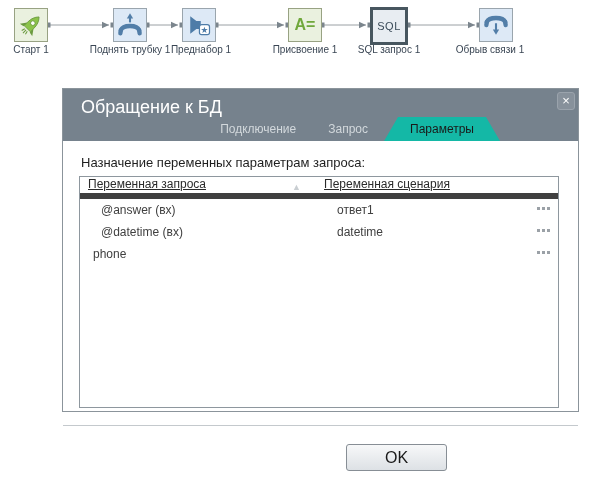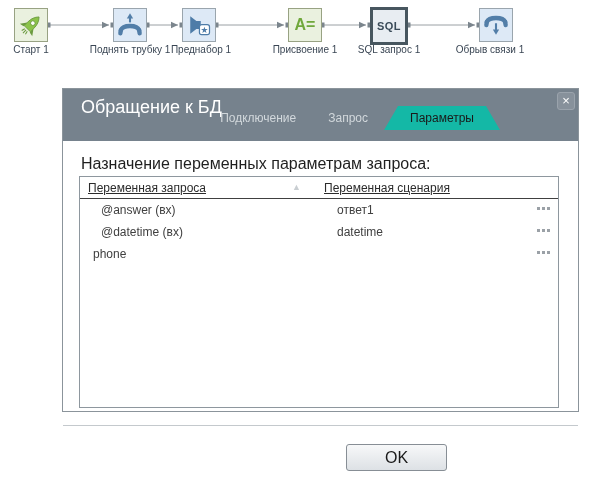--- a/index.html
+++ b/index.html
@@ -16,21 +16,21 @@
   .flow-lines { position: absolute; left: 0; top: 0; width: 605px; height: 62px; }
   .node-box {
     position: absolute; top: 8px; width: 34px; height: 34px;
     display: flex; align-items: center; justify-content: center;
     background: #dde9f6; border: 1px solid #9aa5ad;
   }
   .node-box.green { background: #eaf1df; border: 1px solid #98a283; }
   .node-box.sql {
     top: 7px; width: 38px; height: 38px;
     background: #e8edf2; border: 3px solid #47565f;
-    font-weight: bold; font-size: 11px; color: #3a4b59; letter-spacing: 0.5px;
+    font-weight: normal; font-size: 11px; color: #3a4b59; letter-spacing: 0.5px;
   }
   .assign-text { font-weight: bold; font-size: 16px; color: #70a83b; }
   .node-label {
     position: absolute; top: 44px; transform: translateX(-50%);
     font-size: 10px; color: #3a4654; white-space: nowrap;
   }
 
   
   .dialog {
     position: absolute; left: 62px; top: 88px; width: 517px; height: 324px;
@@ -44,43 +44,43 @@
     position: absolute; left: 18px; top: 8px;
     color: #ffffff; font-size: 18px;
   }
   .close-btn {
     position: absolute; top: 3px; right: 3px; width: 18px; height: 18px;
     background: #87919b; border: 1px solid #9aa3ac; border-radius: 3px;
     color: #ffffff; font-size: 13px; line-height: 16px; text-align: center;
     cursor: default;
   }
   .tab-strip {
-    position: absolute; bottom: 11px; right: 78px;
+    position: absolute; bottom: 0; right: 78px;
     display: flex; align-items: flex-end;
   }
   .tab {
     padding: 5px 16px; font-size: 12px; color: #d2d8dc; white-space: nowrap;
   }
   .tab.active {
     background: #14b8a6; color: #1a1a1a; padding: 5px 26px;
     clip-path: polygon(14px 0, calc(100% - 14px) 0, 100% 100%, 0 100%);
   }
 
   .content-label {
     position: absolute; left: 18px; top: 66px;
-    font-size: 16px; color: #1f1f1f;
+    font-size: 13px; color: #1f1f1f;
   }
 
   .var-table {
     position: absolute; left: 16px; top: 87px; width: 480px; height: 232px;
     border: 1px solid #8e979e; background: #ffffff; overflow: hidden;
   }
   .thead {
-    display: flex; height: 22px; align-items: center;
-    border-bottom: 1px solid #404040; position: relative;
+    display: flex; height: 22px; 
+    border-bottom: 6px solid #404040; position: relative;
   }
   .th { font-size: 12px; color: #2b2b2b; text-decoration: underline; }
   .th.col1 { width: 244px; padding-left: 8px; }
   .th.col2 { flex: 1; }
   .sort-icon {
     position: absolute; left: 212px; top: 5px;
     font-size: 9px; color: #c9ced2;
   }
   .trow {
     display: flex; height: 22px; align-items: center; position: relative;

